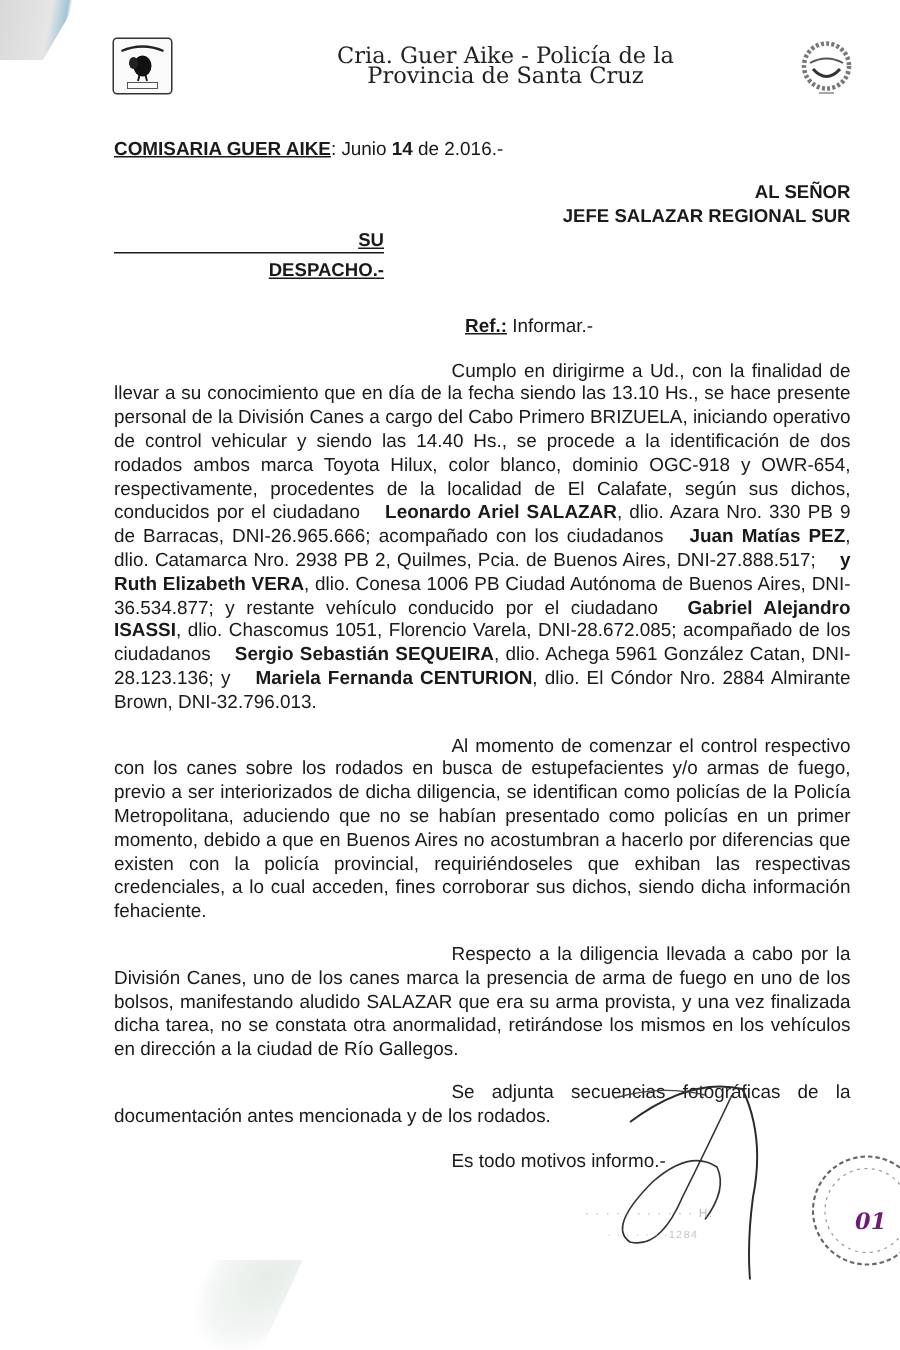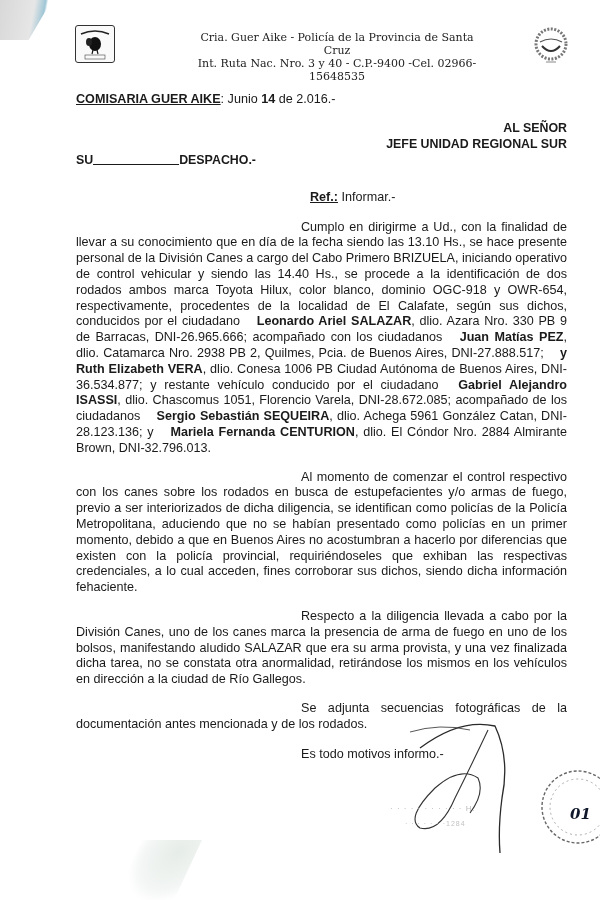--- a/index.html
+++ b/index.html
@@ -15,40 +15,40 @@
   }
   .header { position: absolute; top: 22px; left: 72px; width: 520px; height: 50px; }
   .logo-left {
     position: absolute; left: 3px; top: 3px; width: 38px; height: 36px;
     border: 1px solid #333; border-radius: 3px; background: #fafafa;
   }
   .logo-left svg, .logo-right svg { width: 100%; height: 100%; }
   .logo-right { position: absolute; left: 456px; top: 4px; width: 46px; height: 38px; }
   .header-text {
     position: absolute; left: 115px; top: 9px; width: 300px;
-    font-family: "DejaVu Serif", serif; font-size: 11px; line-height: 13px;
+    font-family: "DejaVu Serif", serif; font-size: 15px; line-height: 13px;
     text-align: center; color: #222;
   }
   .doc { position: absolute; left: 76px; top: 92px; width: 491px; font-size: 12.6px; line-height: 15.8px; }
   .comisaria { margin: 0 0 12px 0; }
   .comisaria .u { font-weight: bold; text-decoration: underline; }
   .addressee { font-weight: bold; font-size: 12.4px; line-height: 16px; margin-bottom: 22px; text-align: right; }
-  .despacho { display: flex; width: 180px; justify-content: space-between; }
+  .despacho { display: flex; text-decoration: underline; width: 180px; justify-content: space-between; flex-direction: column; }
   .despacho-line { flex: 1; border-bottom: 1px solid #1a1a1a; margin: 0 0 3px 0; }
   .ref { margin-left: 234px; margin-bottom: 14px; }
   .ref b { text-decoration: underline; }
   p.para { margin: 0 0 13px 0; text-align: justify; text-indent: 225px; }
   p.para b { font-weight: bold; margin-left: 12px; }
   .closing-1 { margin: 0; text-indent: 225px; text-align: justify; }
   .closing-2 { margin: 14px 0 0 225px; }
   .signature { position: absolute; left: 400px; top: 718px; width: 110px; height: 140px; }
   .stamp-text { position: absolute; left: 390px; top: 804px; font-size: 8px; color: #bbb; letter-spacing: 1px; }
   .stamp-text2 { position: absolute; left: 405px; top: 820px; font-size: 7px; color: #c2c2c2; letter-spacing: 1px; }
   .seal { position: absolute; left: 530px; top: 765px; width: 70px; height: 80px; }
-  .folio { position: absolute; left: 570px; top: 805px; font-size: 15px; font-style: italic; font-weight: bold; color: #0f172a; font-family: "DejaVu Serif", serif; }
+  .folio { position: absolute; left: 570px; top: 805px; font-size: 15px; font-style: italic; font-weight: bold; color: #701a75; font-family: "DejaVu Serif", serif; }
   .smudge {
     position: absolute; left: 128px; top: 840px; width: 60px; height: 60px;
     background: radial-gradient(ellipse at 70% 20%, #e6ece8 0%, #f3f6f4 55%, rgba(255,255,255,0) 75%);
     transform: skewX(-25deg);
   }
 </style>
 </head>
 <body>
 
 <div class="page-edge"></div>
@@ -59,40 +59,39 @@
       <path d="M5 8 Q19 2 33 8" stroke="#222" stroke-width="1.5" fill="none"></path>
       <ellipse cx="19" cy="18" rx="6" ry="7" fill="#111"></ellipse>
       <ellipse cx="13" cy="16" rx="3" ry="4" fill="#222"></ellipse>
       <line x1="17" y1="24" x2="16" y2="28" stroke="#111" stroke-width="1.2"></line>
       <line x1="21" y1="24" x2="22" y2="28" stroke="#111" stroke-width="1.2"></line>
       <rect x="9" y="29" width="20" height="4" fill="none" stroke="#444" stroke-width="0.6"></rect>
     </svg>
   </div>
   <div class="header-text">
     <div>Cria. Guer Aike - Policía de la Provincia de Santa Cruz</div>
-    <div>Int. Ruta Nac. Nro. 3 y 40 - C.P.-9400 -Cel. 02966-15648535</div>
   </div>
   <div class="logo-right">
     <svg viewBox="0 0 46 38">
       <circle cx="23" cy="18" r="15" fill="none" stroke="#777" stroke-width="3" stroke-dasharray="2 1.5"></circle>
       <path d="M12 16 Q23 10 34 16" stroke="#555" stroke-width="1.2" fill="none"></path>
       <path d="M14 20 Q23 30 32 20" stroke="#333" stroke-width="2" fill="none"></path>
       <line x1="18" y1="36" x2="28" y2="36" stroke="#888" stroke-width="1"></line>
     </svg>
   </div>
 </div>
 
 <div class="doc">
   <div class="comisaria">
     <span class="u">COMISARIA GUER AIKE</span><span>: Junio </span><b>14</b><span> de 2.016.-</span>
   </div>
 
   <div class="addressee">
     <div>AL SEÑOR</div>
-    <div>JEFE UNIDAD REGIONAL SUR</div>
+    <div>JEFE SALAZAR REGIONAL SUR</div>
     <div class="despacho">
       <span>SU</span>
       <span class="despacho-line"></span>
       <span>DESPACHO.-</span>
     </div>
   </div>
 
   <div class="ref">
     <b>Ref.:</b><span> Informar.-</span>
   </div>

